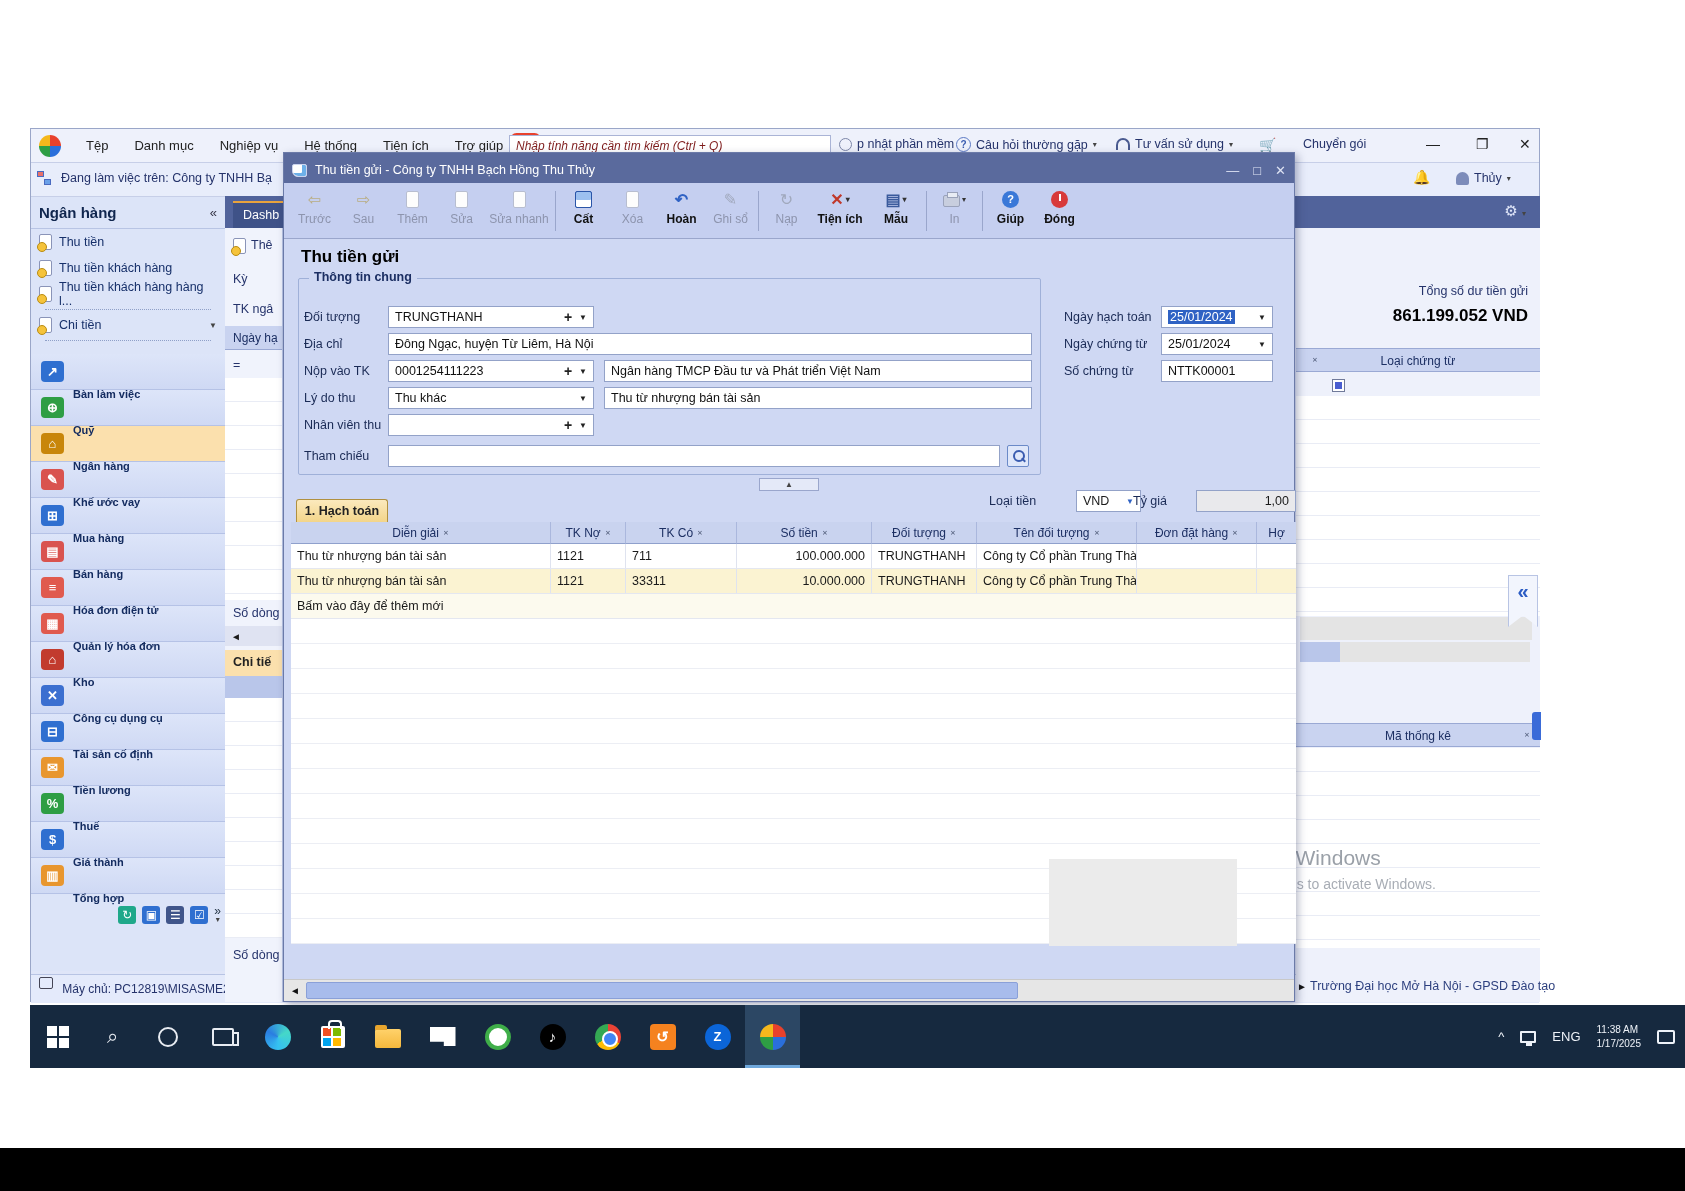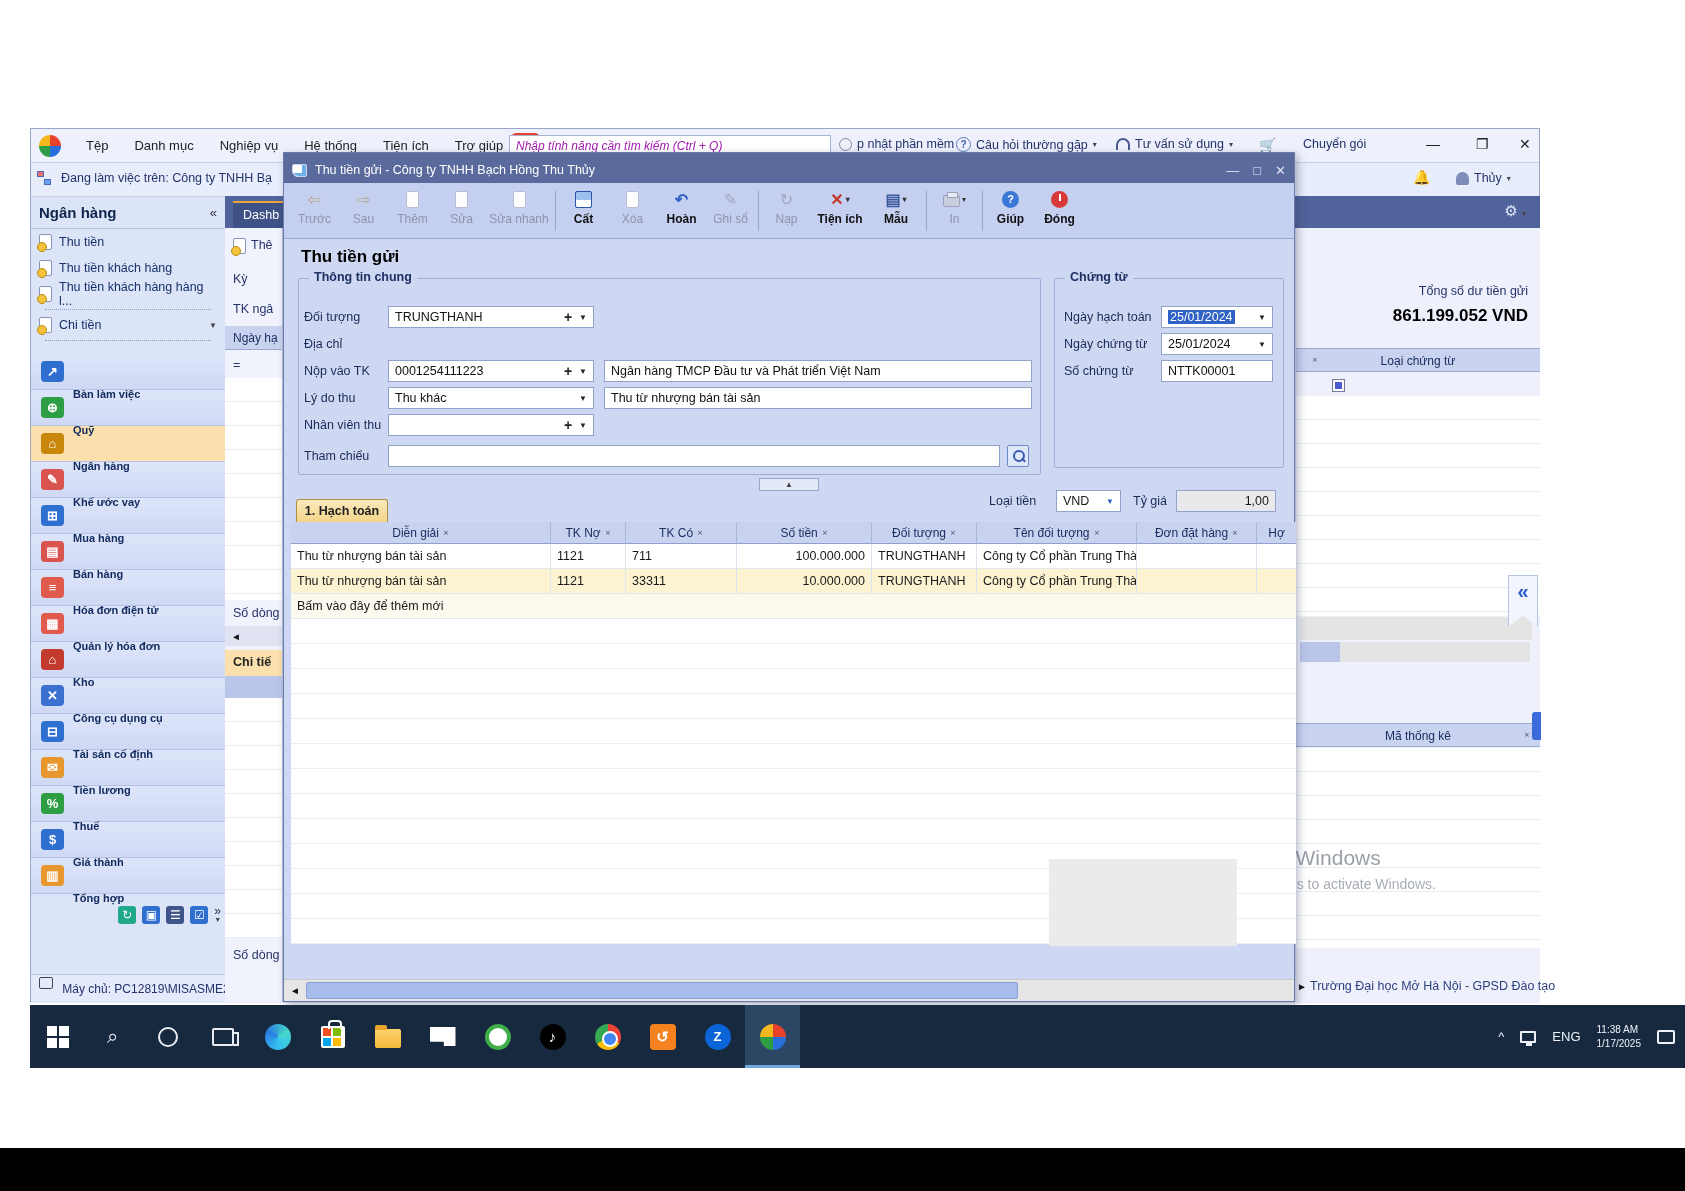--- a/index.html
+++ b/index.html
@@ -8,21 +8,21 @@
   .abs { position:absolute; }
 
   
   .app { position:absolute; left:30px; top:128px; width:1510px; height:874px; background:#dfe5f8; border:1px solid #9aa6c8; z-index:1; }
 
   
   .menubar { position:absolute; left:0; top:0; width:100%; height:34px; background:#eef1fb; border-bottom:1px solid #c7cfe8; display:flex; align-items:center; }
   .logo { width:22px; height:22px; border-radius:50%; margin:0 12px 0 8px; background:conic-gradient(#e8412c 0 90deg,#2a6fdb 90deg 180deg,#2e9e44 180deg 270deg,#f5b81c 270deg 360deg); }
   .menu-item { font-size:13px; color:#222; padding:0 13px; }
   .badge-new { background:#e8412c; color:#fff; font-size:10px; border-radius:8px; padding:1px 7px; margin-left:-6px; margin-top:-12px; }
-  .searchbox { position:absolute; left:478px; top:6px; width:322px; height:22px; background:#fff; border:1px solid #aab4d6; font-size:12px; color:#a21caf; font-style:italic; display:flex; align-items:center; padding:0 6px; overflow:hidden; }
+  .searchbox { position:absolute; left:478px; top:6px; width:322px; height:22px; background:#fff; border:1px solid #aab4d6; font-size:12px; color:#7f1d1d; font-style:italic; display:flex; align-items:center; padding:0 6px; overflow:hidden; }
   .tm { font-size:12.5px; color:#25336b; display:flex; align-items:center; gap:5px; position:absolute; top:8px; }
   .ring { width:13px; height:13px; border:1.5px solid #7c86a8; border-radius:50%; display:inline-block; }
   .qmark { width:15px; height:15px; border:1.5px solid #5b79c4; border-radius:50%; color:#3a5cb0; font-size:10px; text-align:center; line-height:13px; font-weight:bold; }
   .caret { font-size:8px; color:#444; }
   .wctl { font-size:14px; color:#222; position:absolute; top:7px; }
   .headset { width:14px; height:12px; border:2px solid #4a5a90; border-bottom:none; border-radius:8px 8px 0 0; position:relative; }
   .cart { font-size:14px; color:#5a6430; }
 
   
   .workbar { position:absolute; left:0; top:34px; width:100%; height:34px; background:#e8edfb; border-bottom:1px solid #c7cfe8; }
@@ -106,21 +106,21 @@
   .legend { position:absolute; top:-9px; left:10px; background:#cfd8f3; padding:0 5px; font-weight:bold; font-size:12.5px; color:#1c2f63; }
   .flabel { position:absolute; font-size:12.5px; color:#1a2a55; }
   .inp { position:absolute; height:22px; background:#fff; border:1px solid #93a2c8; font-size:12.5px; color:#111; display:flex; align-items:center; padding:0 6px; overflow:hidden; white-space:nowrap; }
   .combo-tools { margin-left:auto; display:flex; align-items:center; gap:7px; font-size:11px; color:#222; }
   .combo-tools .pl { font-size:14px; font-weight:bold; }
   .sel-date { background:#2f62c4; color:#fff; padding:0 2px; }
   .zoom-btn { position:absolute; width:22px; height:22px; background:#dfe7fa; border:1px solid #6b8ac8; border-radius:2px; }
   .zoom-btn::before { content:""; position:absolute; left:5px; top:4px; width:8px; height:8px; border:2px solid #3a5cb0; border-radius:50%; }
   .zoom-btn::after { content:""; position:absolute; left:13px; top:13px; width:5px; height:2px; background:#3a5cb0; transform:rotate(45deg); }
   .collapse-btn { position:absolute; left:475px; top:325px; width:60px; height:13px; background:#e4e9f8; border:1px solid #9aa6cc; font-size:8px; color:#444; text-align:center; line-height:11px; }
-  .cur-box { position:absolute; height:22px; border:1px solid #93a2c8; background:#fff; font-size:12.5px; display:flex; align-items:center; padding:0 6px; }
+  .cur-box { position:absolute; height:22px; border:1px solid #93a2c8; background:#fff; font-size:12.5px; display:flex; align-items:center; padding:0 6px;margin-left:20px; }
   .cur-box.ro { background:#e9e9ec; justify-content:flex-end; }
   .tab-ht { position:absolute; left:12px; top:346px; width:92px; height:23px; background:linear-gradient(#fbe9bd,#f3d58a); border:1px solid #b09040; border-bottom:none; border-radius:3px 3px 0 0; font-size:12.5px; font-weight:bold; color:#222; text-align:center; padding-top:4px; }
   .grid { position:absolute; left:7px; top:369px; width:1005px; }
   .g-hdr { display:flex; height:22px; }
   .th { background:#c9d3ef; border-right:1px solid #aab7dd; border-bottom:1px solid #8fa0cc; color:#1c2f63; display:flex; align-items:center; justify-content:center; gap:4px; font-size:12px; overflow:hidden; }
   .g-row { display:flex; height:25px; background:#fff; border-bottom:1px solid #e4e7f0; }
   .g-row.sel { background:#fbf3d2; }
   .g-row.add { background:#fcfaee; }
   .td { border-right:1px solid #dfe3ef; padding:0 6px; font-size:12.5px; display:flex; align-items:center; overflow:hidden; white-space:nowrap; }
   .td.r { justify-content:flex-end; }
@@ -474,20 +474,21 @@
   <span class="flabel" style="left:20px;top:157px">Đối tượng</span>
   <div class="inp" style="left:104px;top:153px;width:206px">
       <span>TRUNGTHANH</span>
       <span class="combo-tools">
         <span class="pl">+</span>
         <span style="font-size:8px">▼</span>
       </span>
     </div>
 
   <span class="flabel" style="left:20px;top:184px">Địa chỉ</span>
+  <div class="inp" style="left:104px;top:180px;width:644px">Đông Ngạc, huyện Từ Liêm, Hà Nội</div>
 
   <span class="flabel" style="left:20px;top:211px">Nộp vào TK</span>
   <div class="inp" style="left:104px;top:207px;width:206px">
       <span>0001254111223</span>
       <span class="combo-tools">
         <span class="pl">+</span>
         <span style="font-size:8px">▼</span>
       </span>
     </div>
   <div class="inp" style="left:320px;top:207px;width:428px">Ngân hàng TMCP Đầu tư và Phát triển Việt Nam</div>
@@ -507,23 +508,20 @@
       <span class="combo-tools">
         <span class="pl">+</span>
         <span style="font-size:8px">▼</span>
       </span>
     </div>
 
   <span class="flabel" style="left:20px;top:296px">Tham chiếu</span>
   <div class="inp" style="left:104px;top:292px;width:612px"></div>
   <div class="zoom-btn" style="left:723px;top:292px"></div>
 
-  <div class="fieldset" style="left:770px;top:125px;width:230px;height:190px">
-    <span class="legend">Chứng từ</span>
-  </div>
   <span class="flabel" style="left:780px;top:157px">Ngày hạch toán</span>
   <div class="inp" style="left:877px;top:153px;width:112px">
       <span class="sel-date">25/01/2024</span>
       <span class="combo-tools">
         <span style="font-size:8px">▼</span>
       </span>
     </div>
   <span class="flabel" style="left:780px;top:184px">Ngày chứng từ</span>
   <div class="inp" style="left:877px;top:180px;width:112px">
       <span>25/01/2024</span>

